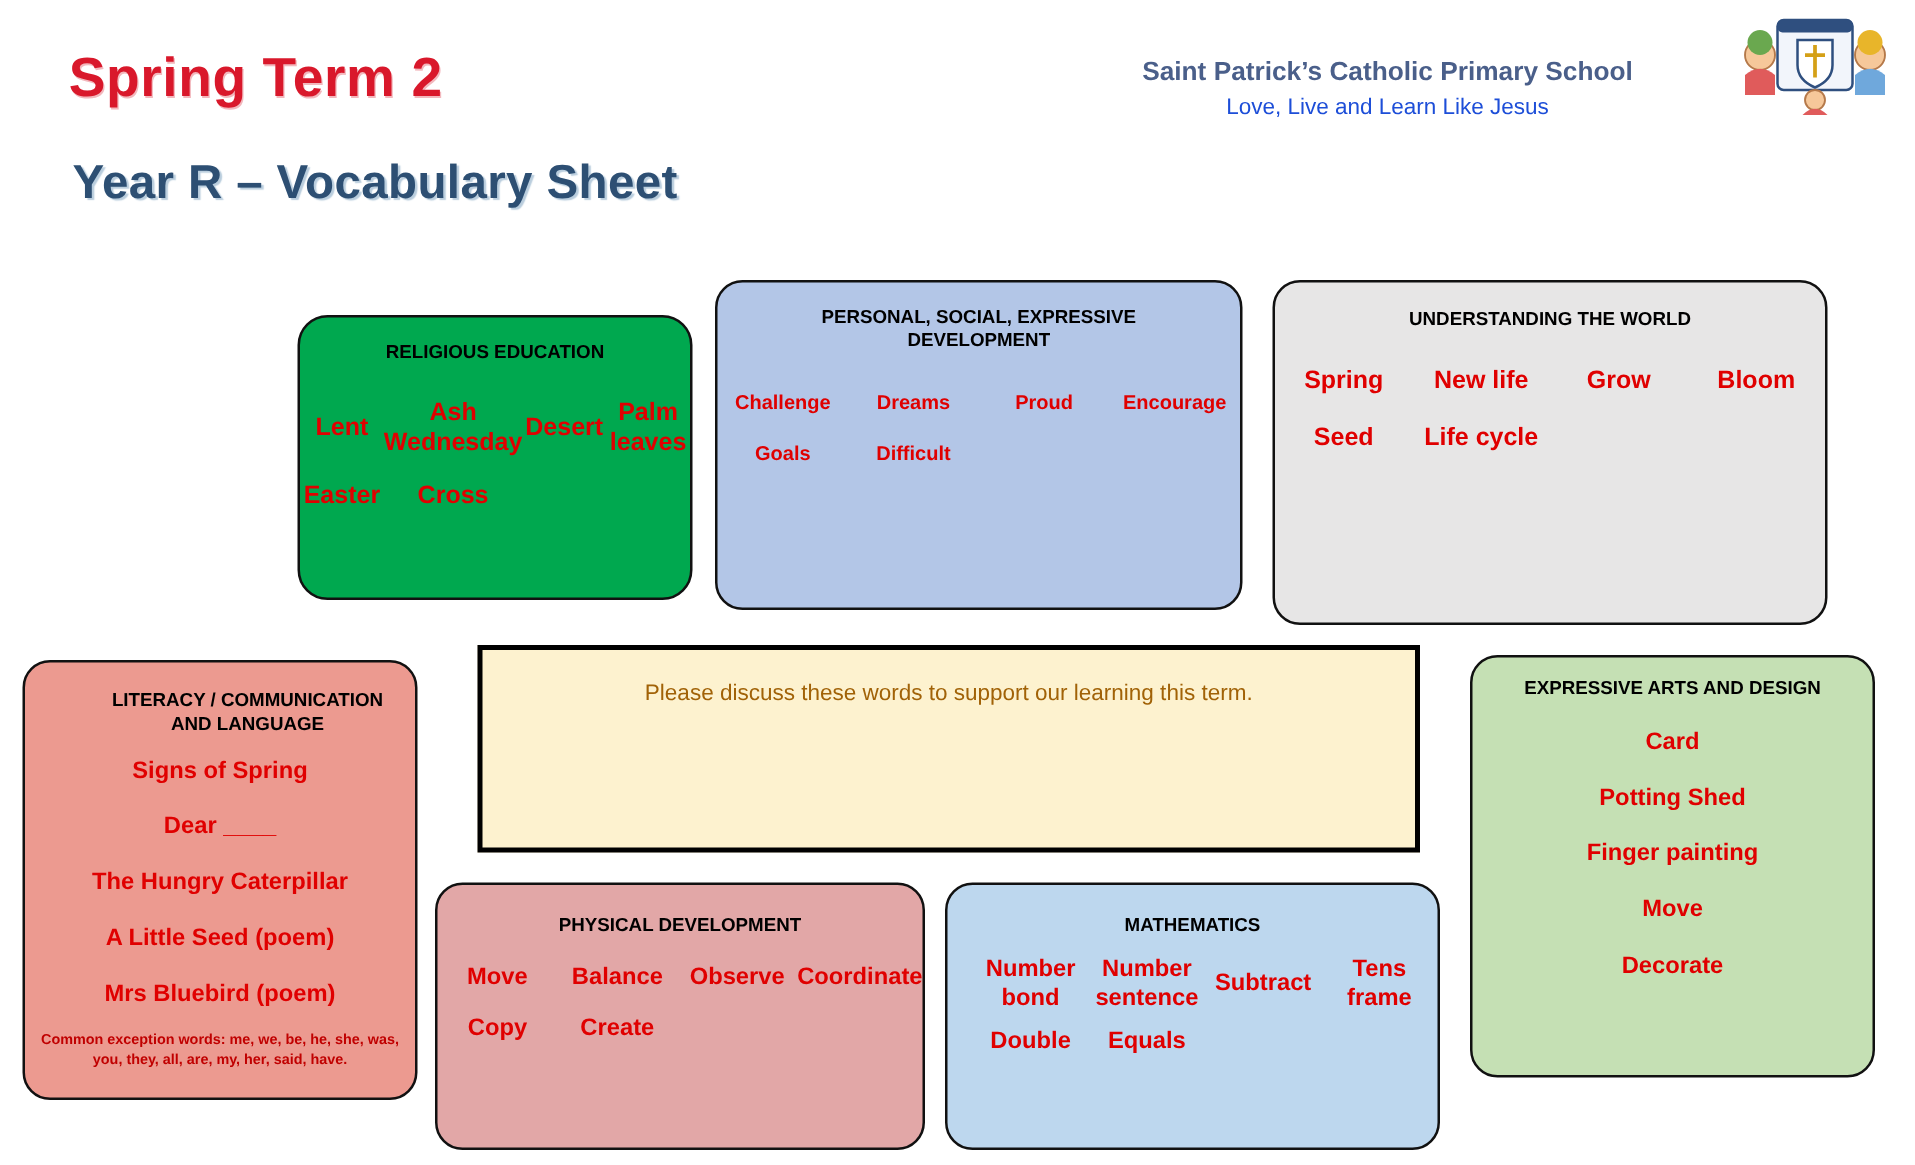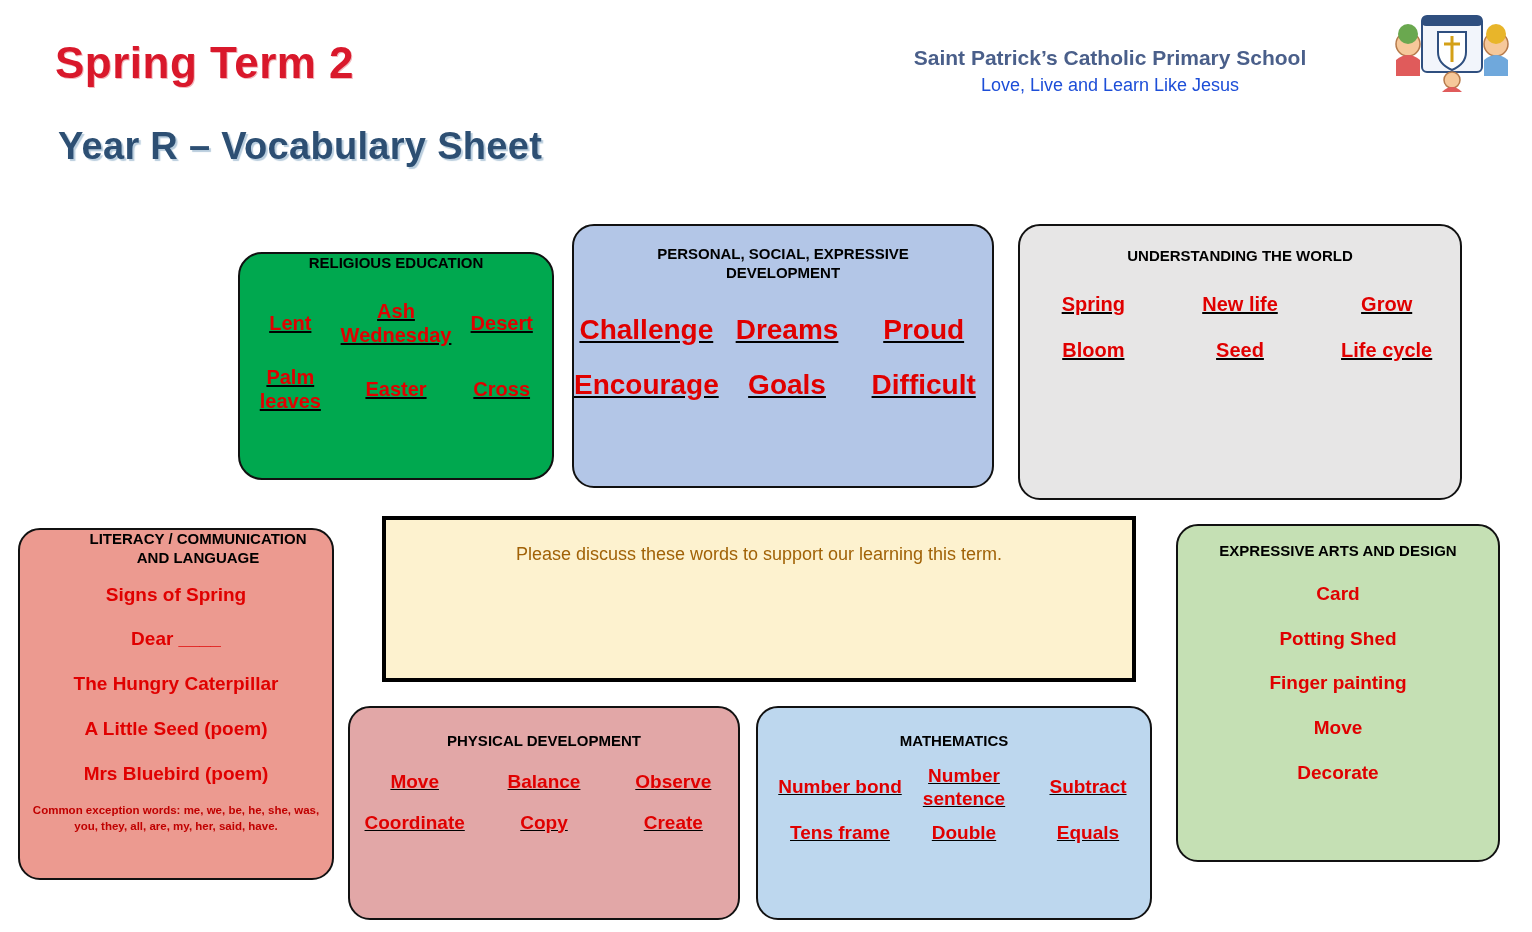--- a/index.html
+++ b/index.html
@@ -85,64 +85,63 @@
     text-align: center;
     line-height: 1.2;
   }
   .words-one-col {
     display: flex;
     flex-direction: column;
     align-items: center;
   }
   .words-two-col {
     display: grid;
-    grid-template-columns: 1fr 1fr 1fr;
+    grid-template-columns: 1fr 1fr 1fr 1fr;
     justify-items: center;
     align-items: center;
-    text-decoration: underline;
   }
 
   
   #re-box {
     left: 238px; top: 252px;
     width: 316px; height: 228px;
     background: #00a84f;
     border-radius: 24px;
   }
-  #re-box .box-title { }
+  #re-box .box-title { margin-top: 19px; }
   #re-box .words-two-col { margin-top: 26px; row-gap: 18px; }
   #re-box .word { font-size: 20px; }
 
   
   #psed-box {
     left: 572px; top: 224px;
     width: 422px; height: 264px;
     background: #b3c6e7;
   }
   #psed-box .box-title { margin-top: 19px; }
   #psed-box .words-two-col { margin-top: 30px; row-gap: 22px; }
-  #psed-box .word { font-size: 28px; text-align: center; }
+  #psed-box .word { font-size: 16px; text-align: center; }
 
   
   #utw-box {
     left: 1018px; top: 224px;
     width: 444px; height: 276px;
     background: #e7e6e6;
   }
   #utw-box .box-title { margin-top: 21px; }
   #utw-box .words-two-col { margin-top: 26px; row-gap: 22px; }
   #utw-box .word { font-size: 20px; }
 
   
   #lit-box {
     left: 18px; top: 528px;
     width: 316px; height: 352px;
     background: #ec9a90;
   }
-  #lit-box .box-title { margin-top: 0; padding-left: 44px; }
+  #lit-box .box-title { margin-top: 22px; padding-left: 44px; }
   #lit-box .words-one-col { margin-top: 16px; row-gap: 0; }
   #lit-box .word { font-size: 19px; margin-bottom: 22px; }
   #lit-note {
     font-size: 11.5px;
     font-weight: bold;
     color: #c00000;
     text-align: center;
     padding: 0 12px;
     line-height: 1.35;
     margin-top: -4px;

